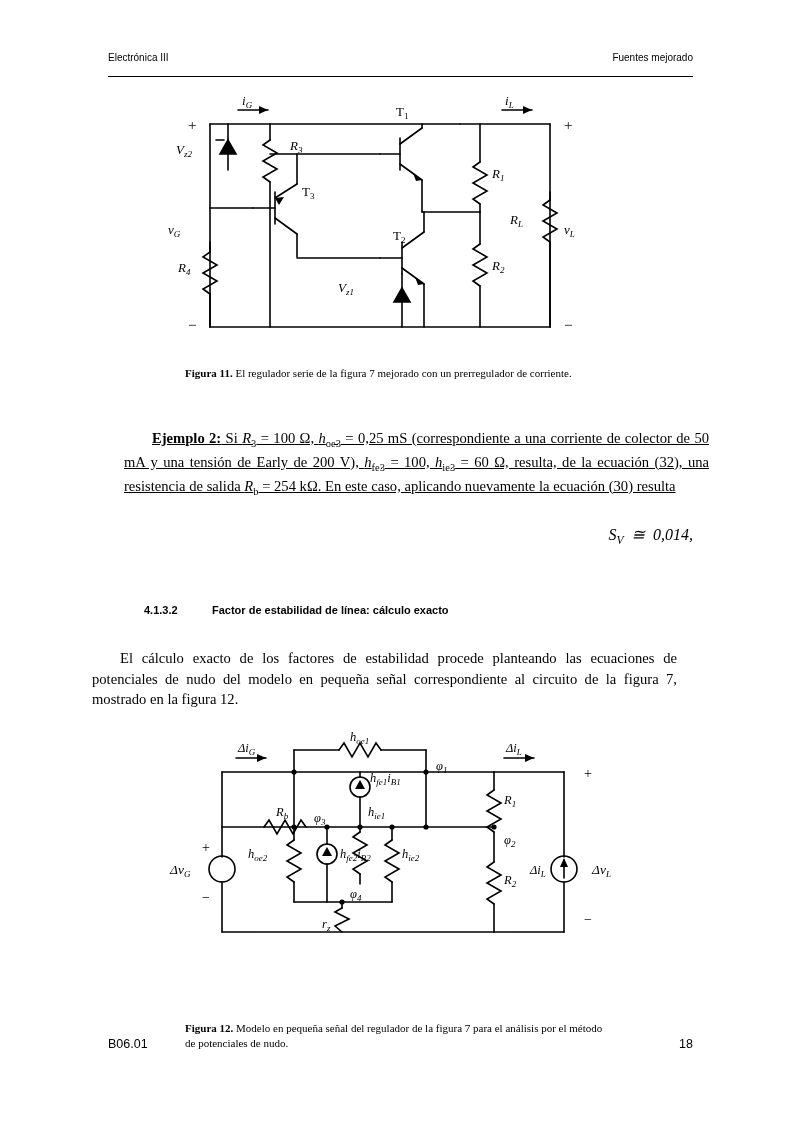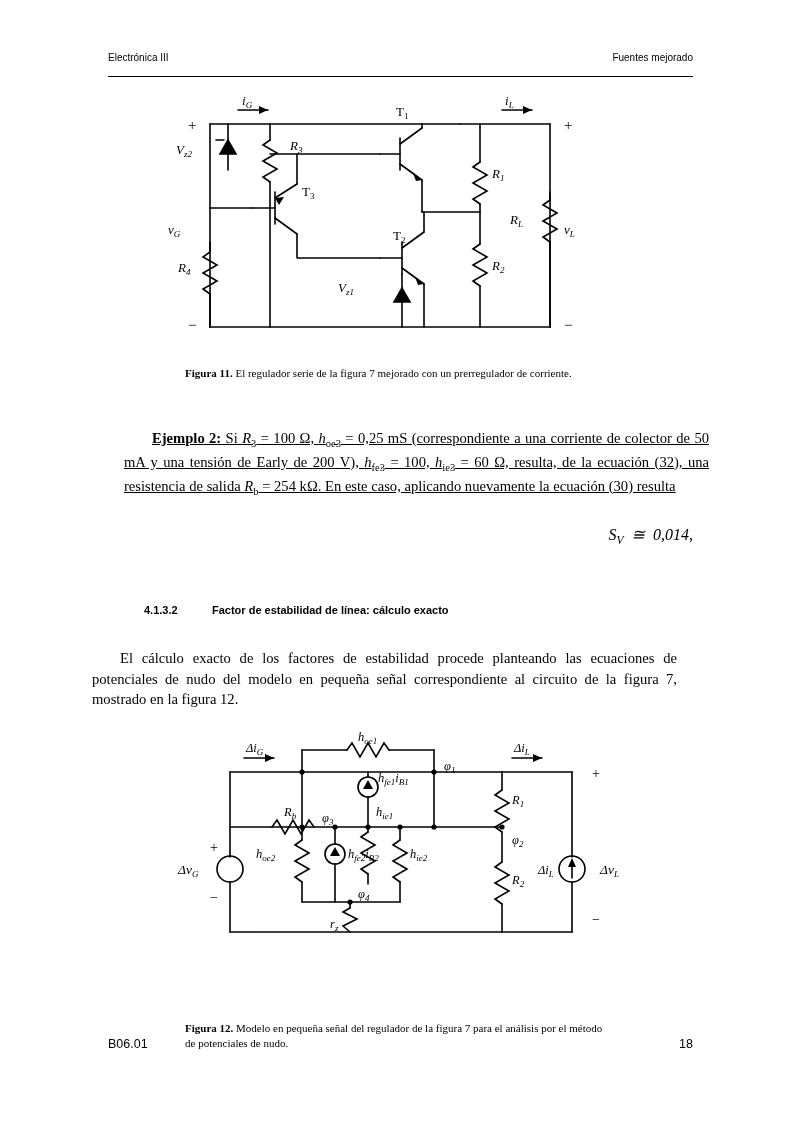--- a/index.html
+++ b/index.html
@@ -220,21 +220,21 @@
 
 
   <div class="sec-head" style="left:144px; top:604px; width:560px;">
     <span class="num">4.1.3.2</span><span>Factor de estabilidad de línea: cálculo exacto</span>
   </div>
 
   <div class="para" style="left:92px; top:648px; width:585px;">
     <span class="ind"></span><span>El cálculo exacto de los factores de estabilidad procede planteando las ecuaciones de potenciales de nudo del modelo en pequeña señal correspondiente al circuito de la figura 7, mostrado en la figura 12.</span>
   </div>
 
-  <div class="fig" style="left:172px; top:732px;">
+  <div class="fig" style="left:164px; top:732px;">
     <svg width="470" height="230" viewBox="0 0 470 230">
       <g stroke="#000" stroke-width="1.6" fill="none" stroke-linecap="round">
 
         <line x1="58" y1="40" x2="58" y2="125"></line>
         <line x1="58" y1="150" x2="58" y2="200"></line>
         <line x1="58" y1="40" x2="330" y2="40"></line>
         <line x1="58" y1="200" x2="400" y2="200"></line>
         <line x1="330" y1="40" x2="400" y2="40"></line>
         <line x1="400" y1="40" x2="400" y2="125"></line>
         <line x1="400" y1="150" x2="400" y2="200"></line>

